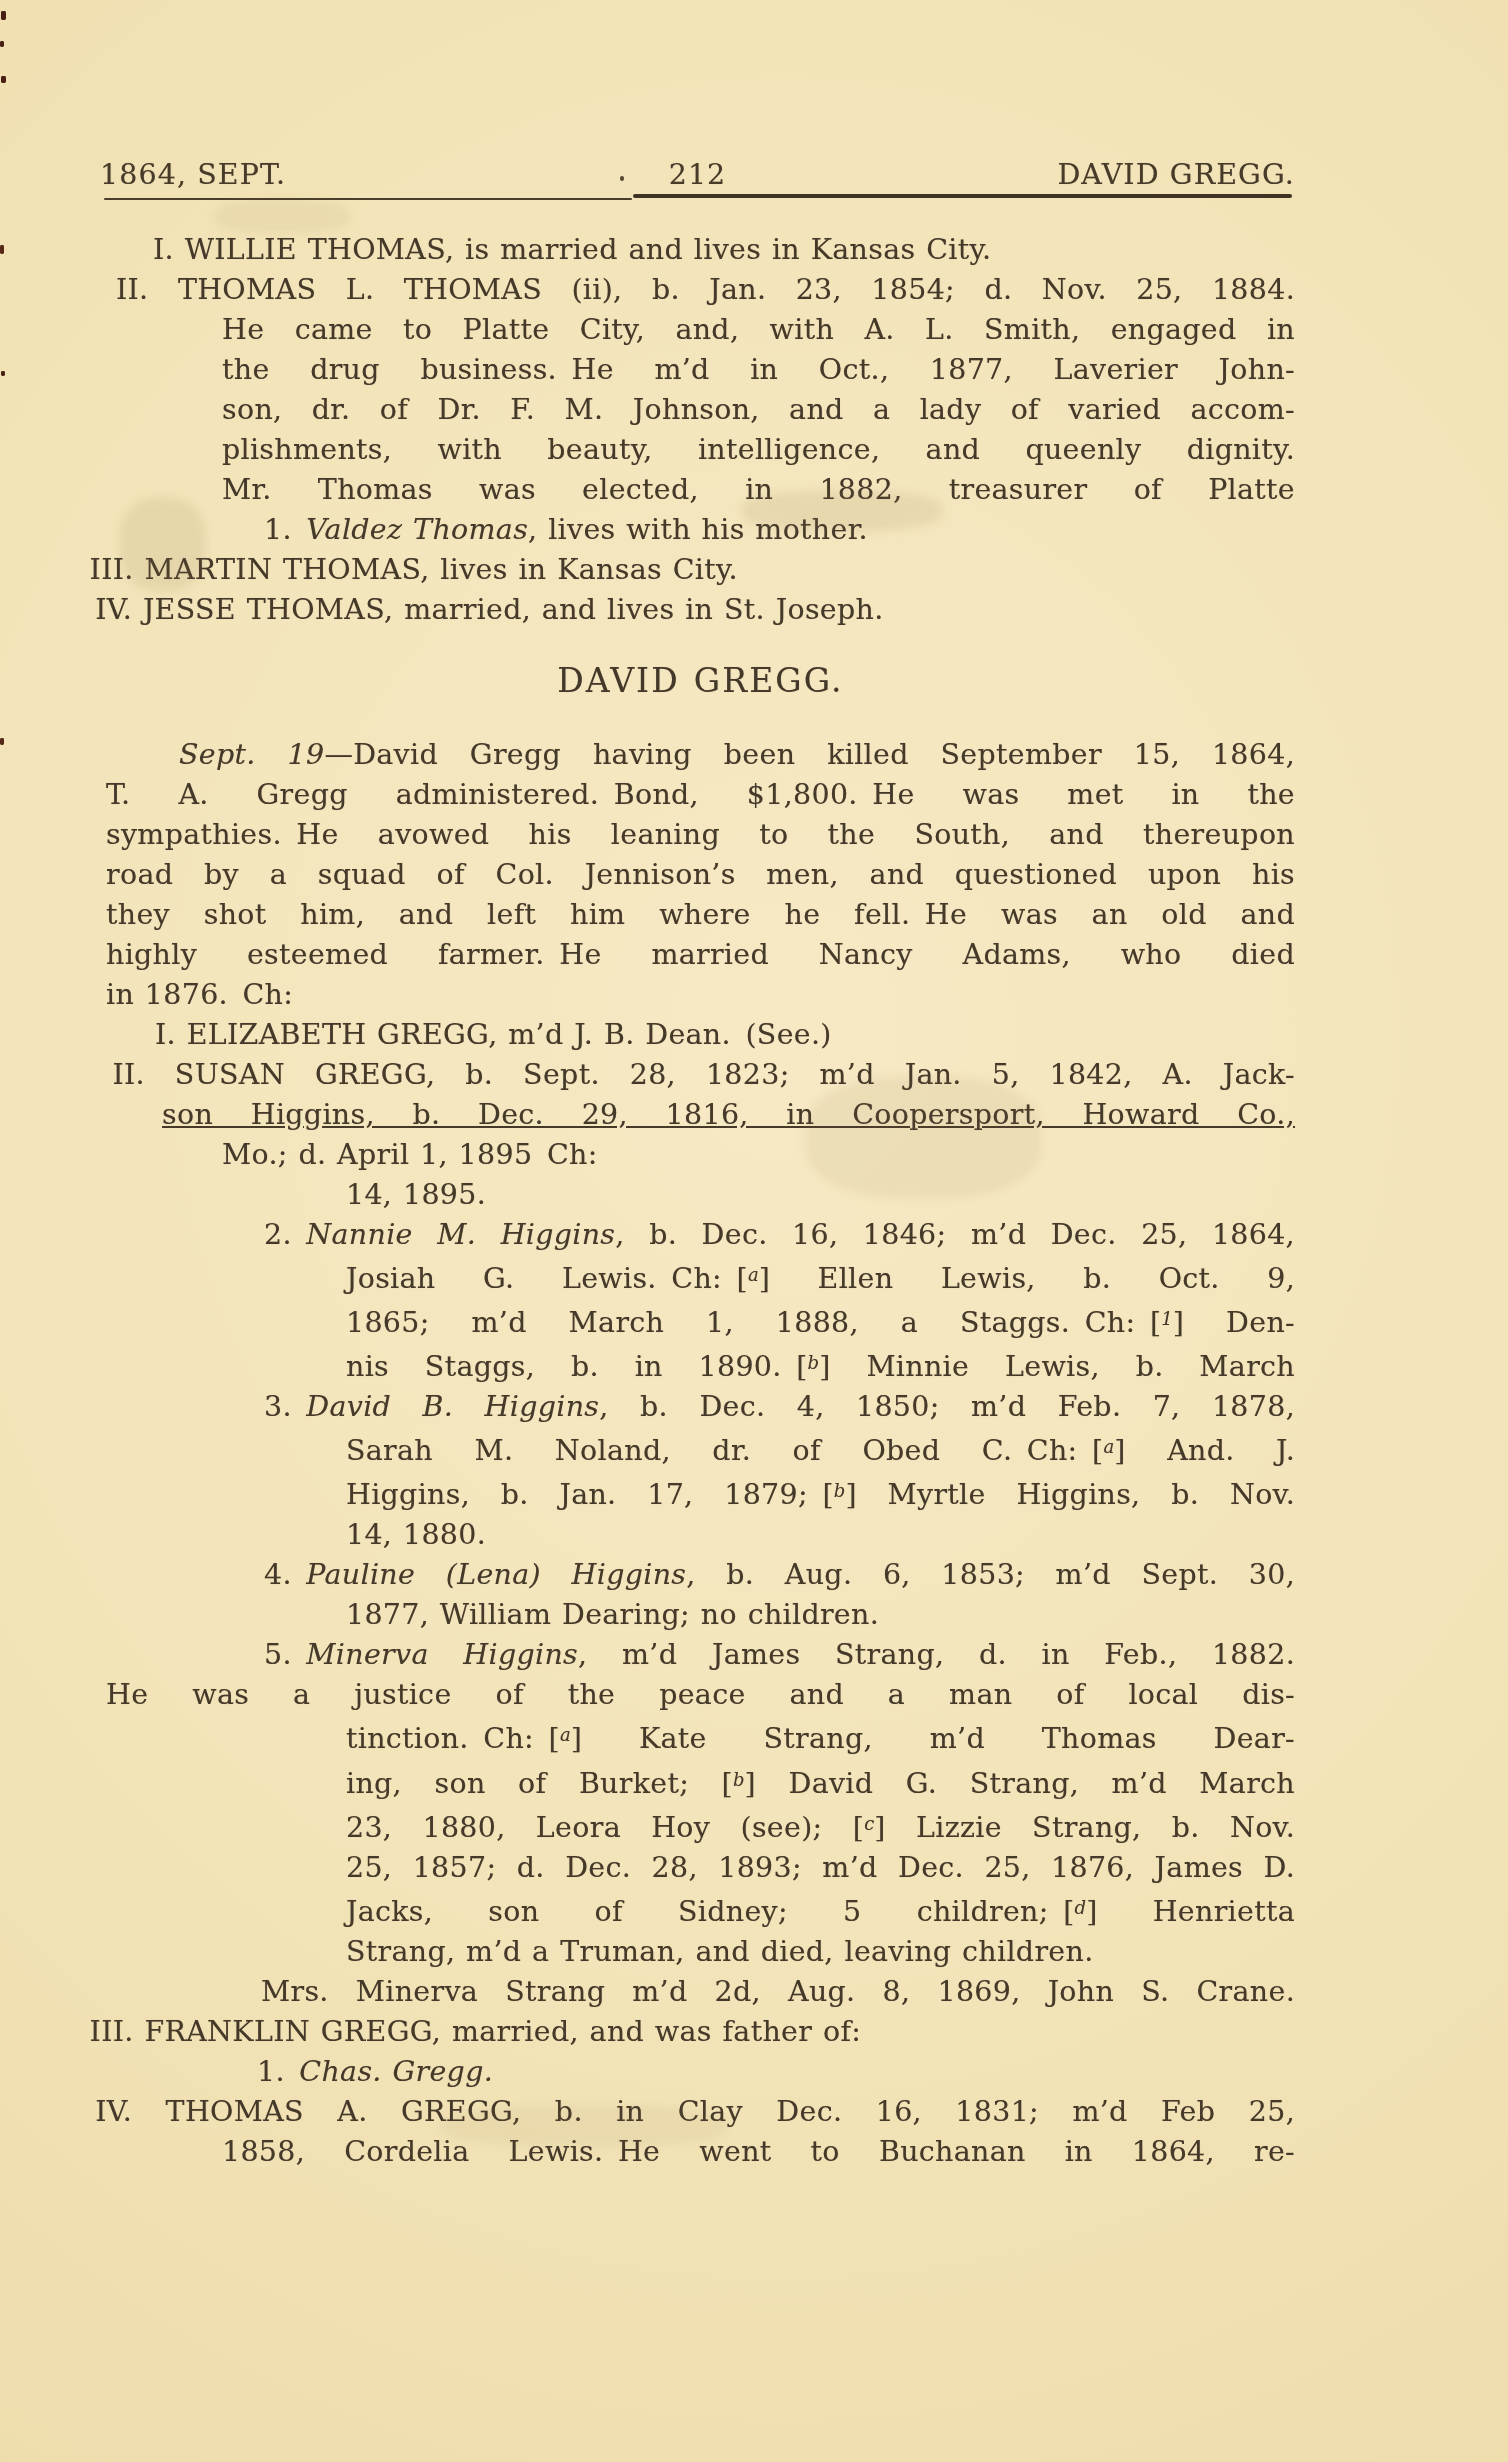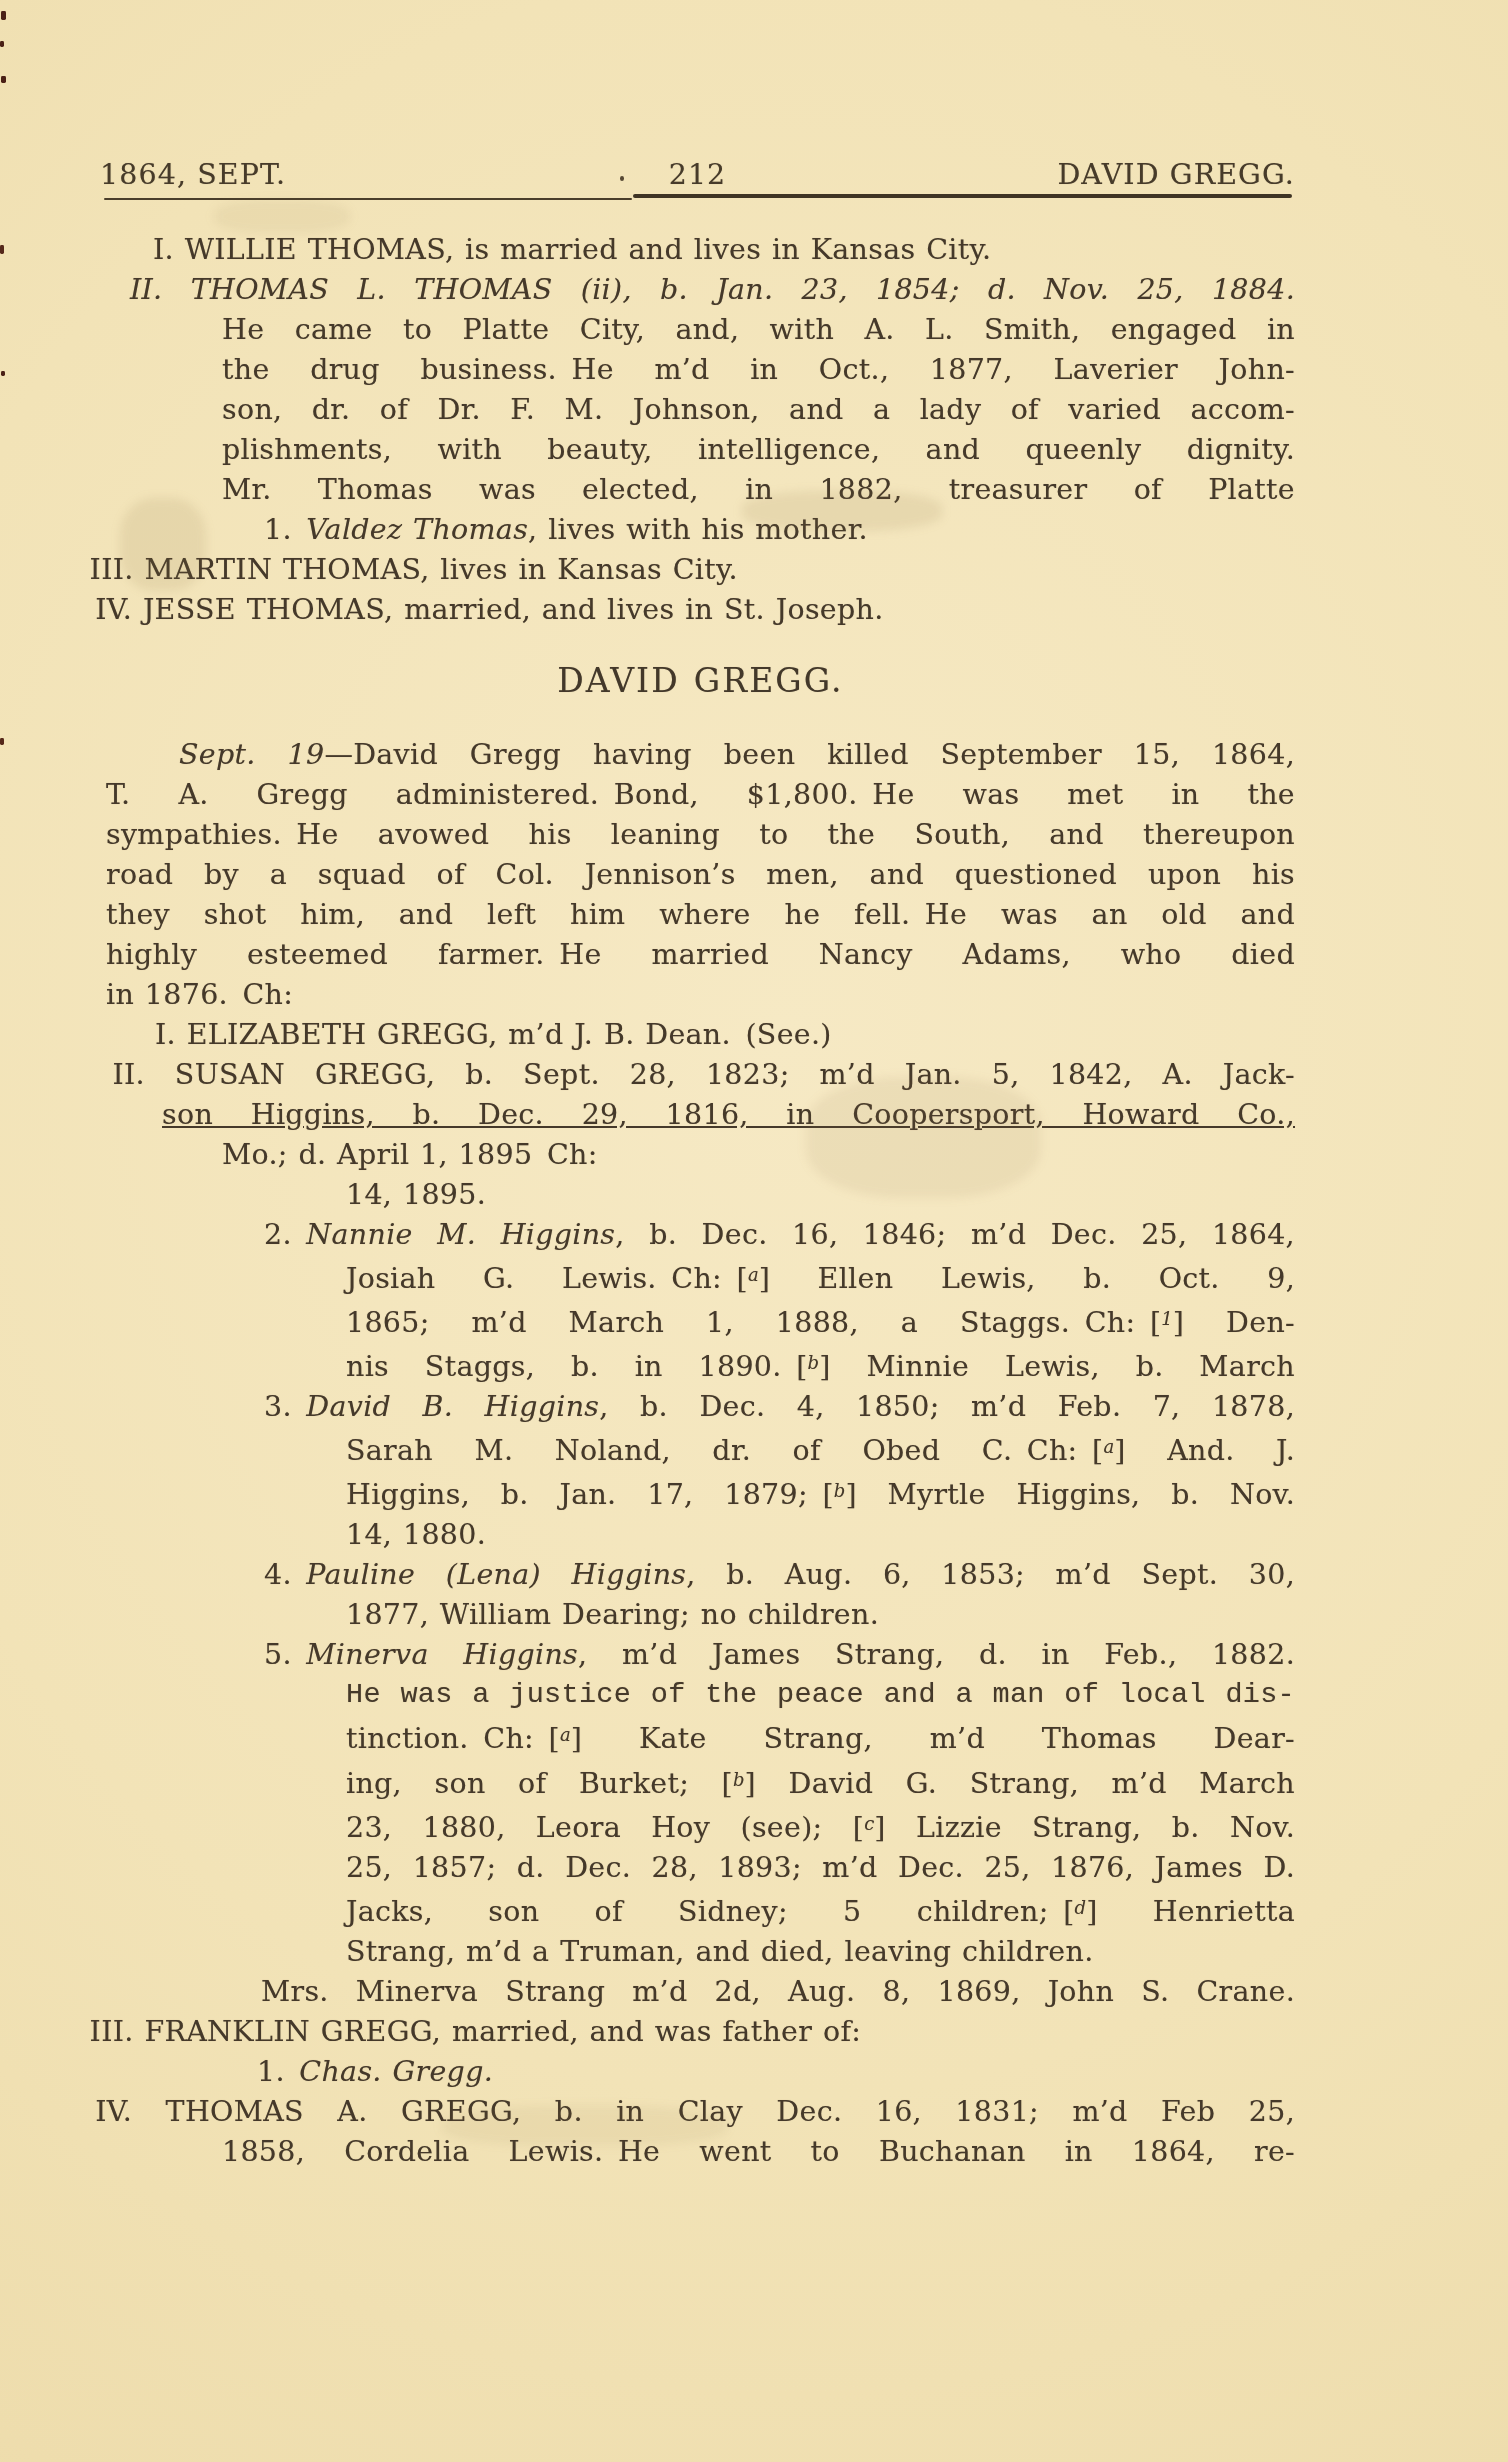--- a/index.html
+++ b/index.html
@@ -66,21 +66,21 @@
     <span class="rh-center">212</span>
     <span class="rh-right">DAVID GREGG.</span>
   </div>
 
   <div class="rule-a"></div>
   <div class="rule-b"></div>
   <div class="rule-dot"></div>
 
   <div class="text-block" id="text-block">
       <div class="line" style="margin-left: 47px;"><span class="s-r">I. WILLIE THOMAS, is married and lives in Kansas City.</span></div>
-      <div class="line j" style="margin-left: 24px; font-style: italic;"><span class="s-r">II. THOMAS L. THOMAS (ii), b. Jan. 23, 1854; d. Nov. 25, 1884.</span></div>
+      <div class="line j" style="margin-left: 10px;"><span class="s-r">II. THOMAS L. THOMAS (ii), b. Jan. 23, 1854; d. Nov. 25, 1884.</span></div>
       <div class="line j" style="margin-left: 116px;"><span class="s-r">He came to Platte City, and, with A. L. Smith, engaged in</span></div>
       <div class="line j" style="margin-left: 116px;"><span class="s-r">the drug business. He m’d in Oct., 1877, Laverier John-</span></div>
       <div class="line j" style="margin-left: 116px;"><span class="s-r">son, dr. of Dr. F. M. Johnson, and a lady of varied accom-</span></div>
       <div class="line j" style="margin-left: 116px;"><span class="s-r">plishments, with beauty, intelligence, and queenly dignity.</span></div>
       <div class="line j" style="margin-left: 116px;"><span class="s-r">Mr. Thomas was elected, in 1882, treasurer of Platte</span></div>
       <div class="line" style="margin-left: 158px;"><span class="s-r">1. </span><span class="s-i">Valdez Thomas</span><span class="s-r">, lives with his mother.</span></div>
       <div class="line" style="margin-left: -16.4px;"><span class="s-r">III. MARTIN THOMAS, lives in Kansas City.</span></div>
       <div class="line" style="margin-left: -10.7px;"><span class="s-r">IV. JESSE THOMAS, married, and lives in St. Joseph.</span></div>
       <div class="section-heading">DAVID GREGG.</div>
       <div class="line j" style="margin-left: 73px;"><span class="s-i">Sept. 19</span><span class="s-r">—David Gregg having been killed September 15, 1864,</span></div>
@@ -99,21 +99,21 @@
       <div class="line j" style="margin-left: 240px;"><span class="s-r">Josiah G. Lewis. Ch: [</span><span class="s-si">a</span><span class="s-r">] Ellen Lewis, b. Oct. 9,</span></div>
       <div class="line j" style="margin-left: 240px;"><span class="s-r">1865; m’d March 1, 1888, a Staggs. Ch: [</span><span class="s-si">1</span><span class="s-r">] Den-</span></div>
       <div class="line j" style="margin-left: 240px;"><span class="s-r">nis Staggs, b. in 1890. [</span><span class="s-si">b</span><span class="s-r">] Minnie Lewis, b. March</span></div>
       <div class="line j" style="margin-left: 158px;"><span class="s-r">3. </span><span class="s-i">David B. Higgins</span><span class="s-r">, b. Dec. 4, 1850; m’d Feb. 7, 1878,</span></div>
       <div class="line j" style="margin-left: 240px;"><span class="s-r">Sarah M. Noland, dr. of Obed C. Ch: [</span><span class="s-si">a</span><span class="s-r">] And. J.</span></div>
       <div class="line j" style="margin-left: 240px;"><span class="s-r">Higgins, b. Jan. 17, 1879; [</span><span class="s-si">b</span><span class="s-r">] Myrtle Higgins, b. Nov.</span></div>
       <div class="line" style="margin-left: 240px;"><span class="s-r">14, 1880.</span></div>
       <div class="line j" style="margin-left: 158px;"><span class="s-r">4. </span><span class="s-i">Pauline (Lena) Higgins</span><span class="s-r">, b. Aug. 6, 1853; m’d Sept. 30,</span></div>
       <div class="line" style="margin-left: 240px;"><span class="s-r">1877, William Dearing; no children.</span></div>
       <div class="line j" style="margin-left: 158px;"><span class="s-r">5. </span><span class="s-i">Minerva Higgins</span><span class="s-r">, m’d James Strang, d. in Feb., 1882.</span></div>
-      <div class="line j" style="margin-left: 240px; font-family: Liberation Mono, monospace;"><span class="s-r">He was a justice of the peace and a man of local dis-</span></div>
+      <div class="line j" style=""><span class="s-r">He was a justice of the peace and a man of local dis-</span></div>
       <div class="line j" style="margin-left: 240px;"><span class="s-r">tinction. Ch: [</span><span class="s-si">a</span><span class="s-r">] Kate Strang, m’d Thomas Dear-</span></div>
       <div class="line j" style="margin-left: 240px;"><span class="s-r">ing, son of Burket; [</span><span class="s-si">b</span><span class="s-r">] David G. Strang, m’d March</span></div>
       <div class="line j" style="margin-left: 240px;"><span class="s-r">23, 1880, Leora Hoy (see); [</span><span class="s-si">c</span><span class="s-r">] Lizzie Strang, b. Nov.</span></div>
       <div class="line j" style="margin-left: 240px;"><span class="s-r">25, 1857; d. Dec. 28, 1893; m’d Dec. 25, 1876, James D.</span></div>
       <div class="line j" style="margin-left: 240px;"><span class="s-r">Jacks, son of Sidney; 5 children; [</span><span class="s-si">d</span><span class="s-r">] Henrietta</span></div>
       <div class="line" style="margin-left: 240px;"><span class="s-r">Strang, m’d a Truman, and died, leaving children.</span></div>
       <div class="line j" style="margin-left: 155px;"><span class="s-r">Mrs. Minerva Strang m’d 2d, Aug. 8, 1869, John S. Crane.</span></div>
       <div class="line" style="margin-left: -16.4px;"><span class="s-r">III. FRANKLIN GREGG, married, and was father of:</span></div>
       <div class="line" style="margin-left: 151px;"><span class="s-r">1. </span><span class="s-i">Chas. Gregg.</span></div>
       <div class="line j" style="margin-left: -10.7px;"><span class="s-r">IV. THOMAS A. GREGG, b. in Clay Dec. 16, 1831; m’d Feb 25,</span></div>

